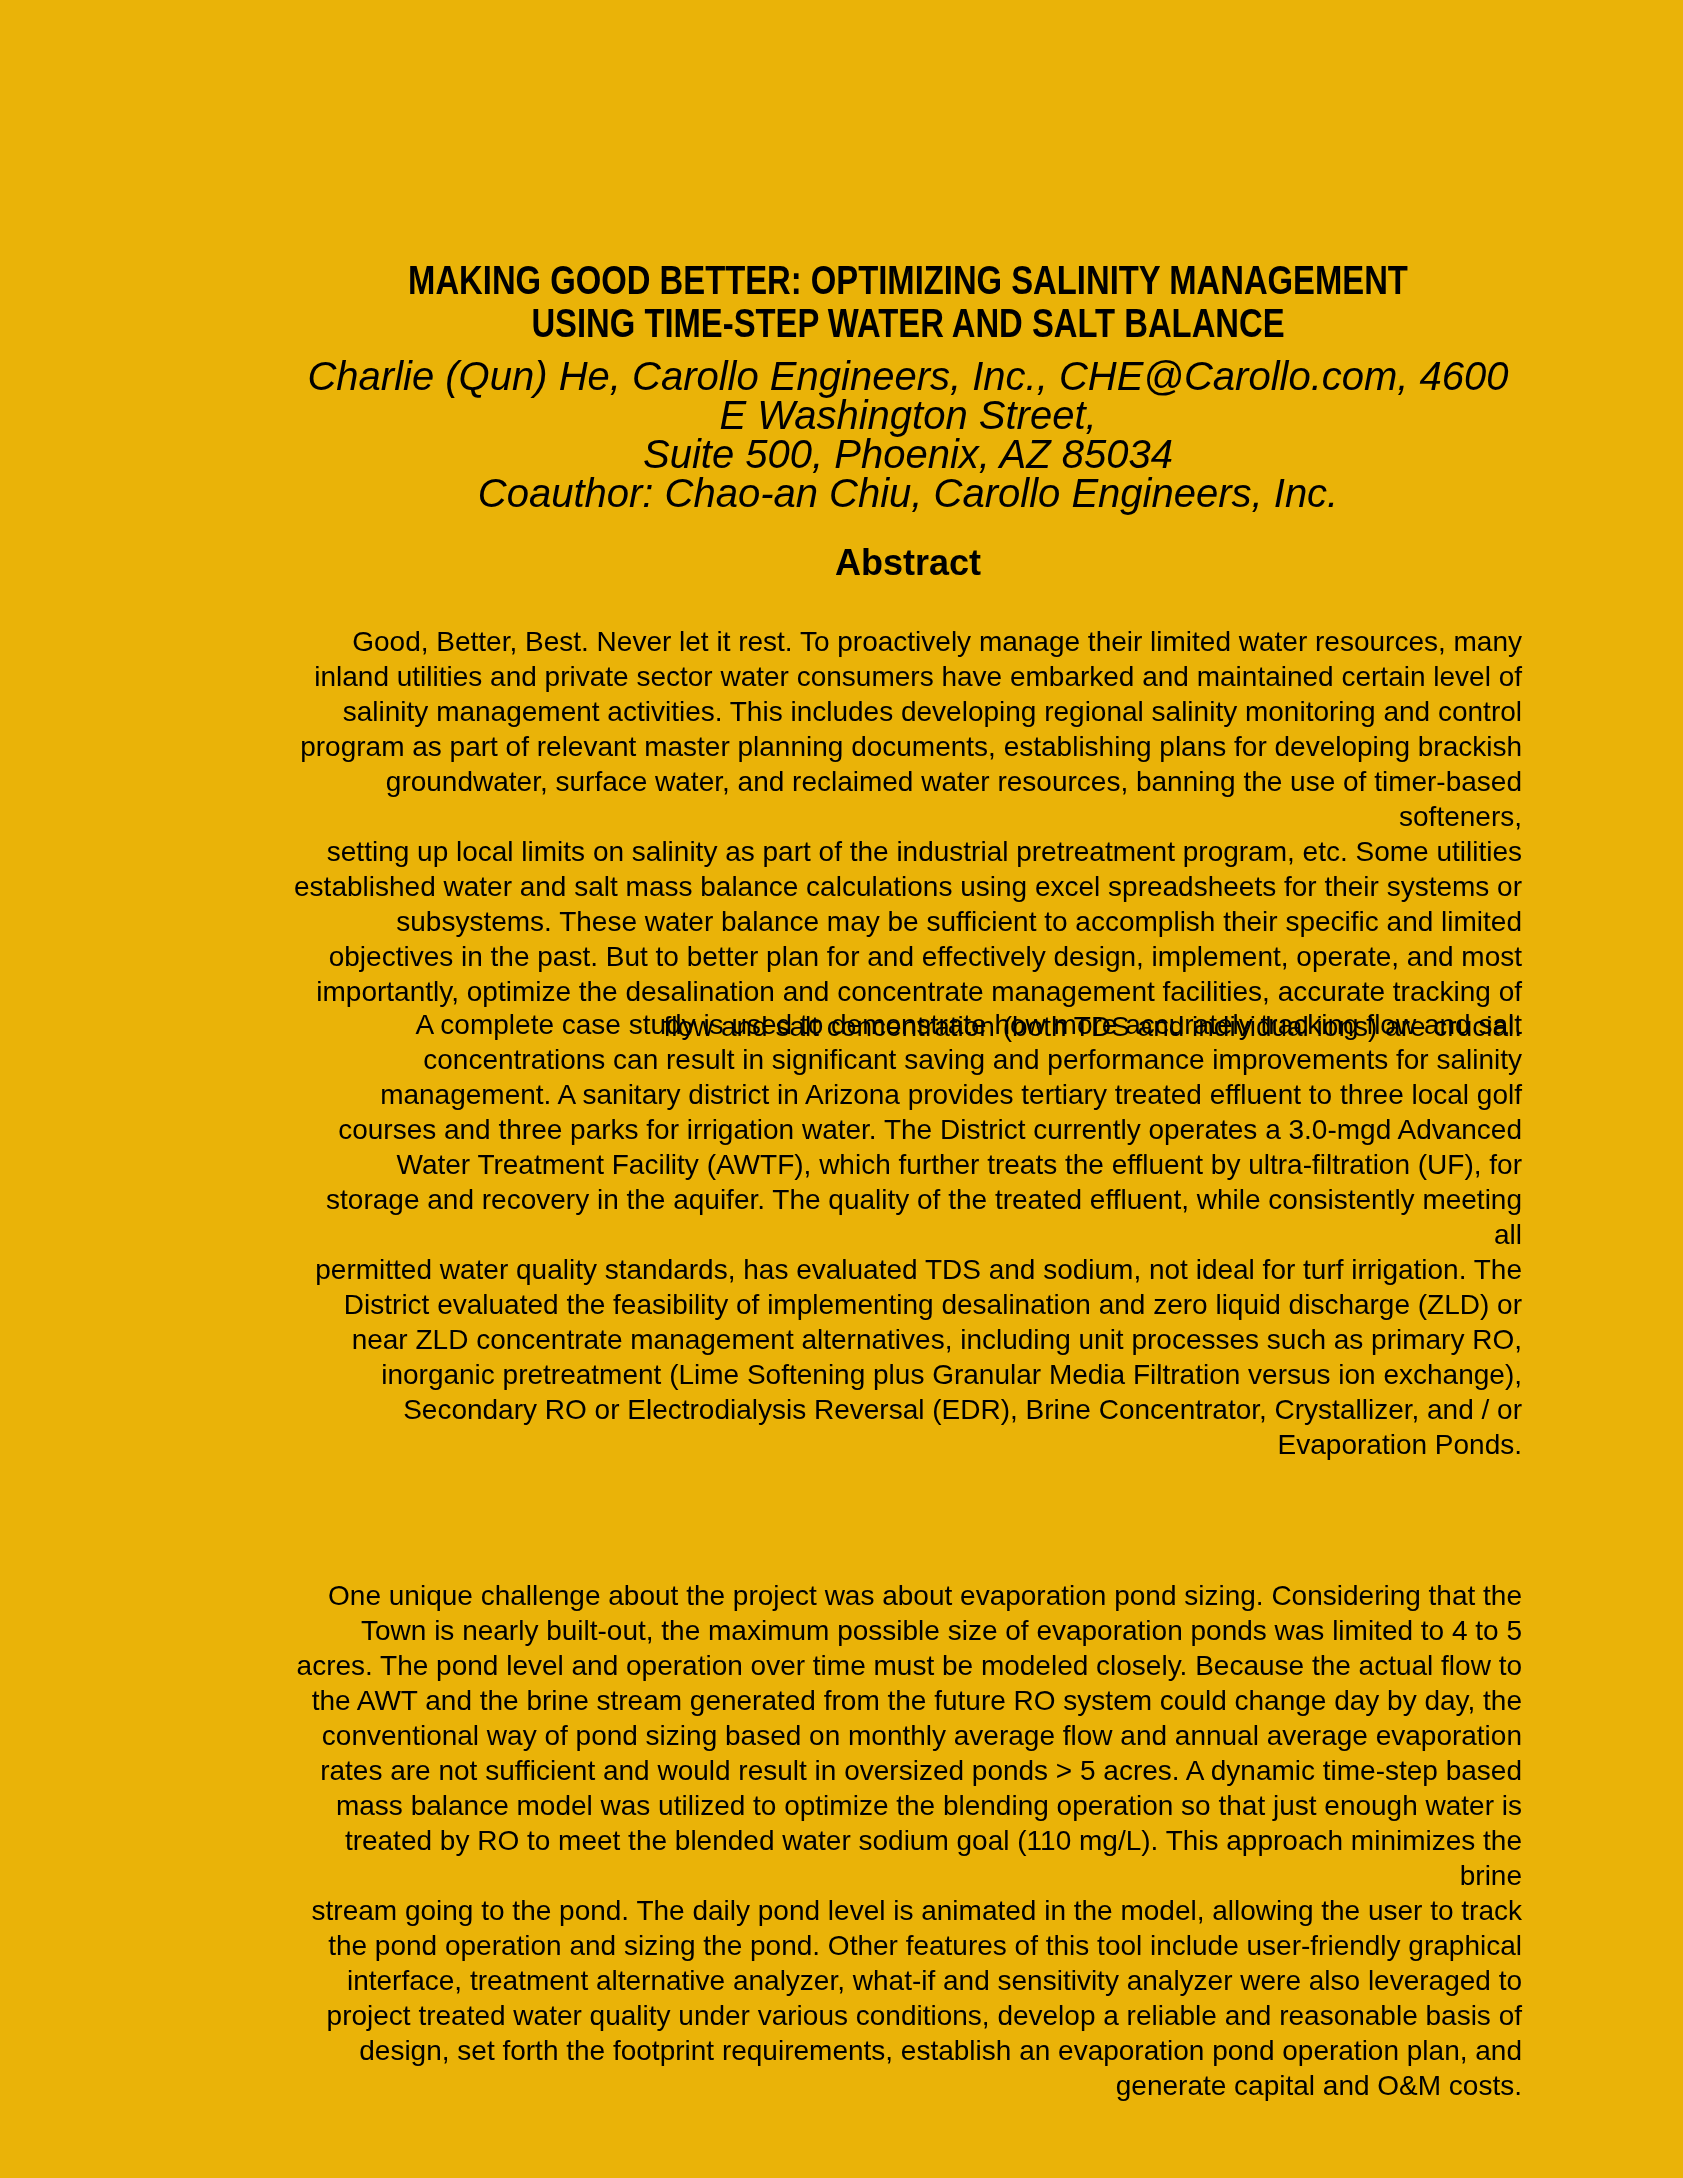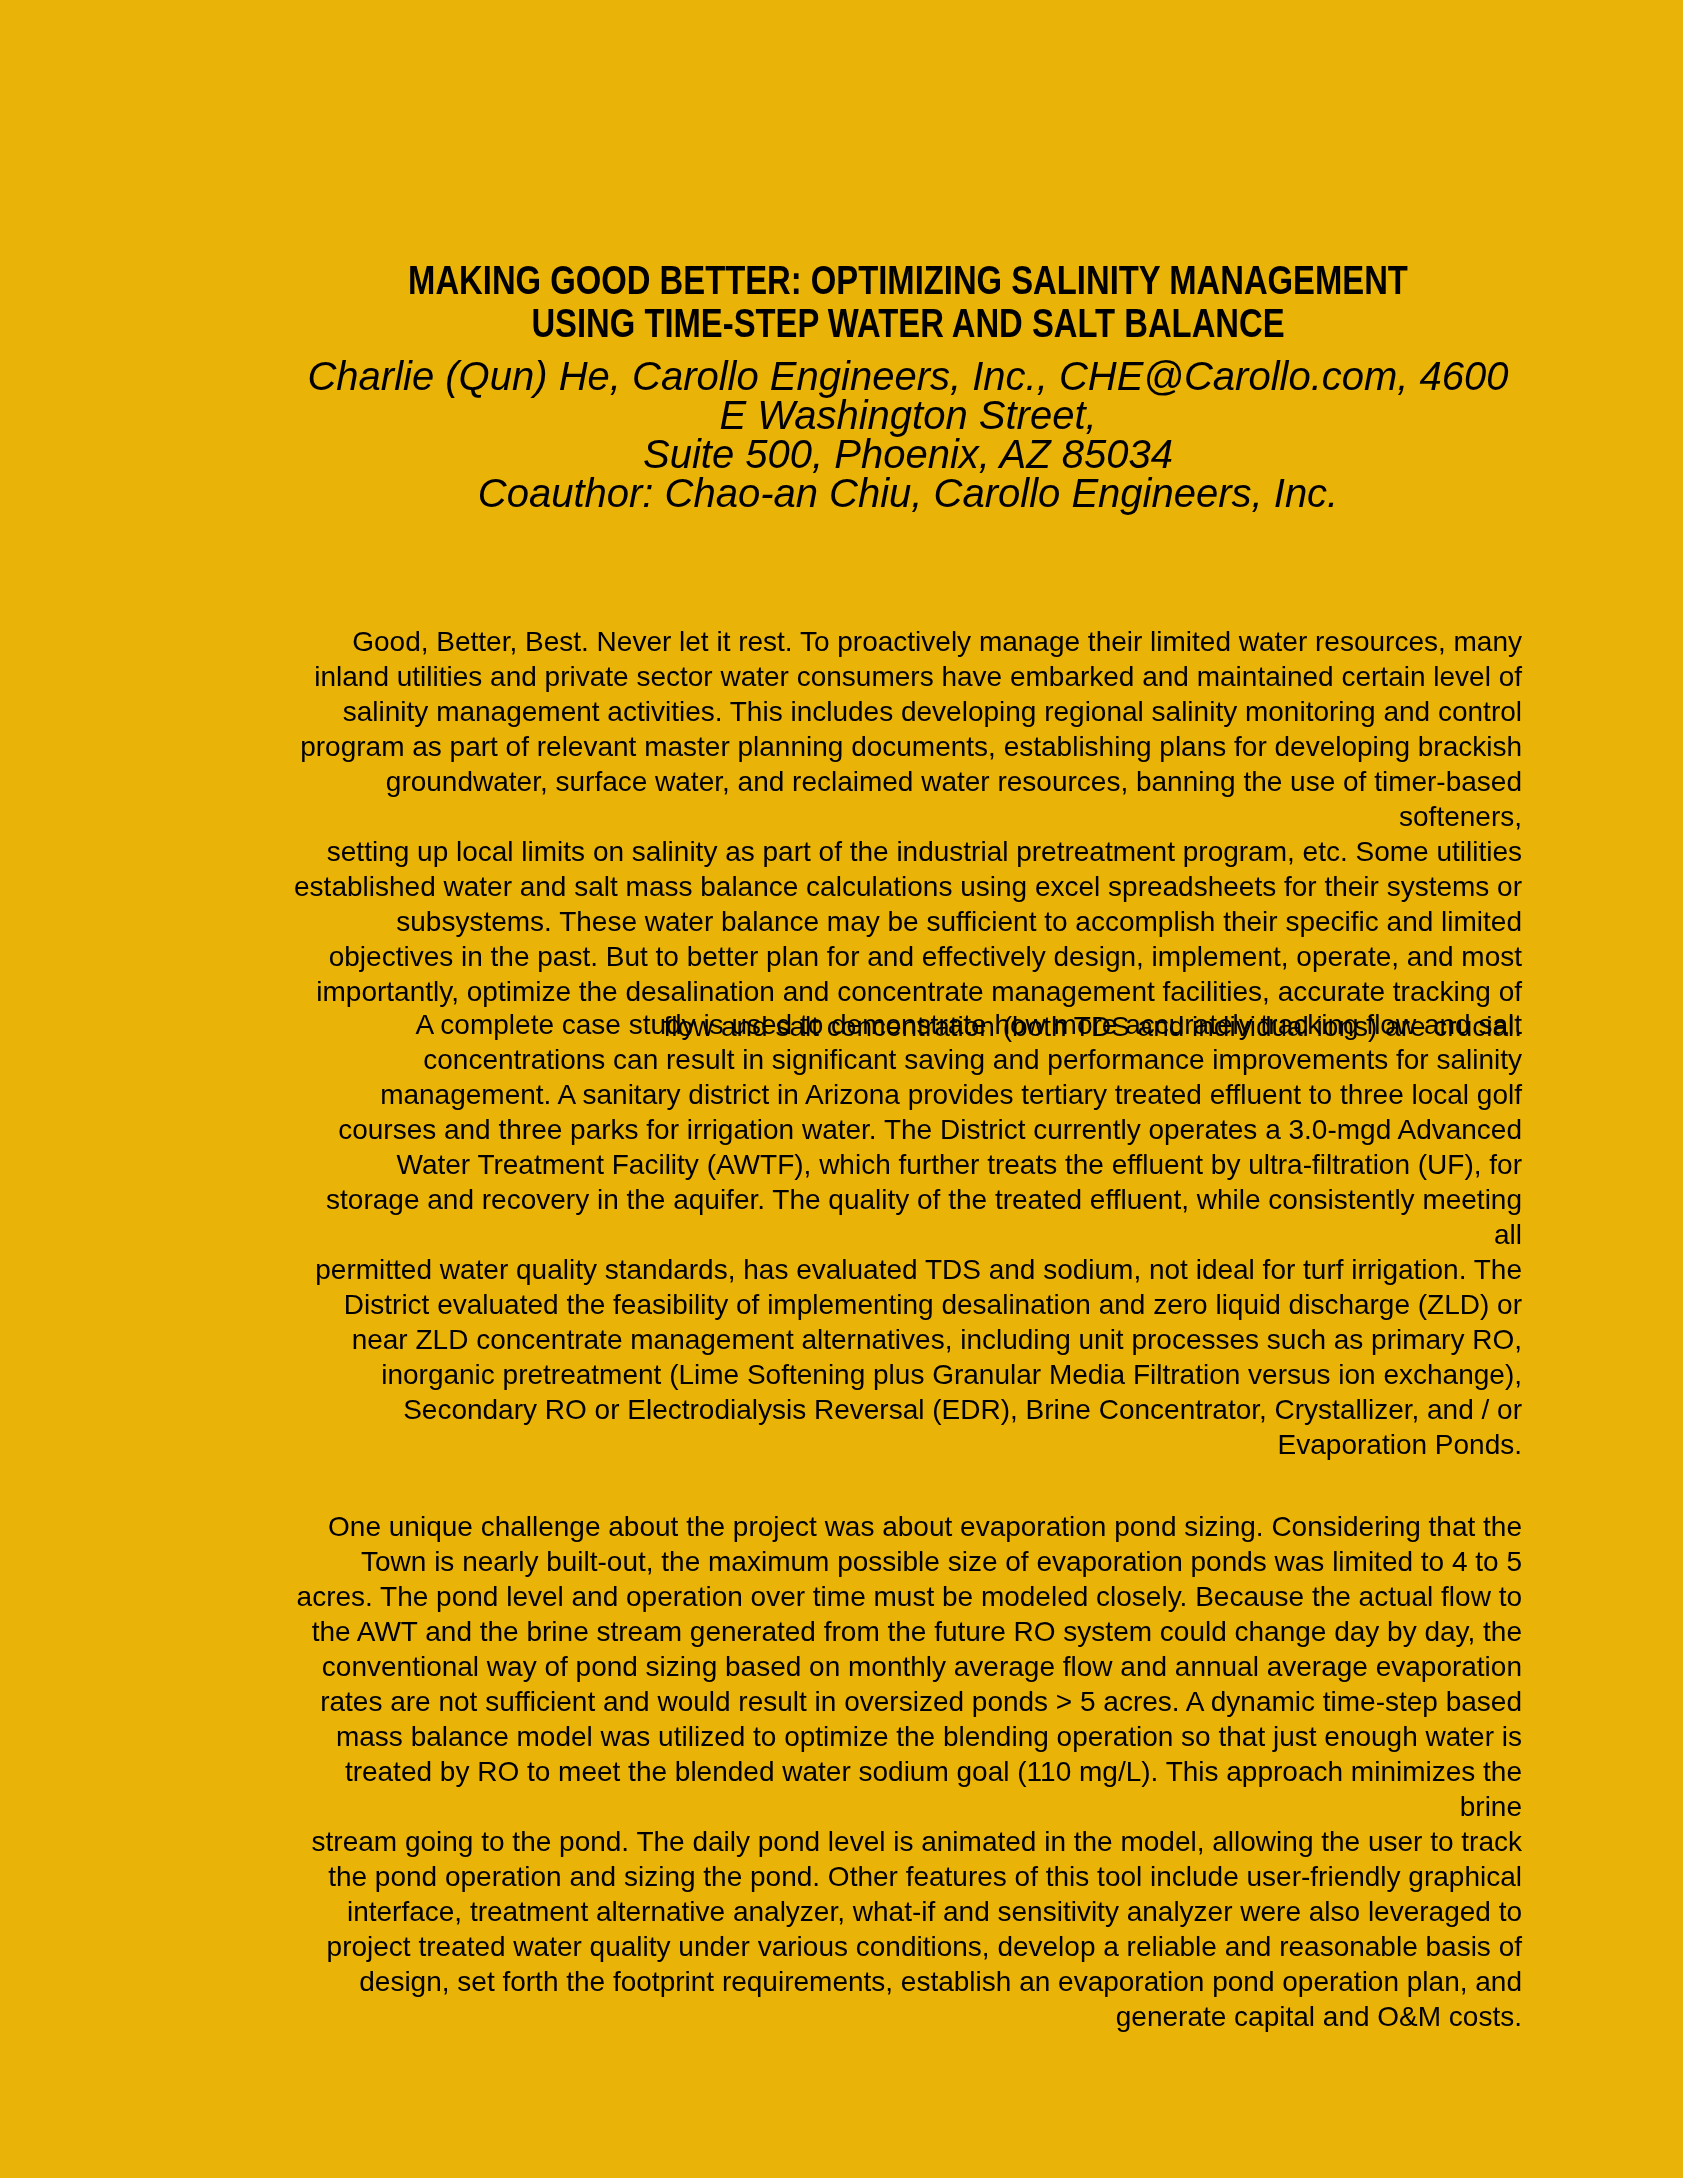--- a/index.html
+++ b/index.html
@@ -47,34 +47,35 @@
     line-height: 42px;
     text-align: center;
   }
   .para {
     font-size: 28px;
     line-height: 35px;
     text-align: right;
   }
   .para-1 { top: 596px; }
   .para-2 { top: 979px; }
-  .para-3 { top: 1481px; }
+  .para-3 { top: 1550px; }
 </style>
 </head>
 <body>
 
 <div class="page">
 
   <h1 class="textblock doc-title">MAKING GOOD BETTER: OPTIMIZING SALINITY MANAGEMENT
 USING TIME-STEP WATER AND SALT BALANCE</h1>
 
   <div class="textblock authors">Charlie (Qun) He, Carollo Engineers, Inc., CHE@Carollo.com, 4600 E Washington Street,
 Suite 500, Phoenix, AZ 85034
 Coauthor: Chao-an Chiu, Carollo Engineers, Inc.</div>
 
+  <h2 class="textblock section-heading">Abstract</h2>
 
   <p class="textblock para para-1">Good, Better, Best. Never let it rest. To proactively manage their limited water resources, many
 inland utilities and private sector water consumers have embarked and maintained certain level of
 salinity management activities. This includes developing regional salinity monitoring and control
 program as part of relevant master planning documents, establishing plans for developing brackish
 groundwater, surface water, and reclaimed water resources, banning the use of timer-based softeners,
 setting up local limits on salinity as part of the industrial pretreatment program, etc. Some utilities
 established water and salt mass balance calculations using excel spreadsheets for their systems or
 subsystems. These water balance may be sufficient to accomplish their specific and limited
 objectives in the past. But to better plan for and effectively design, implement, operate, and most

